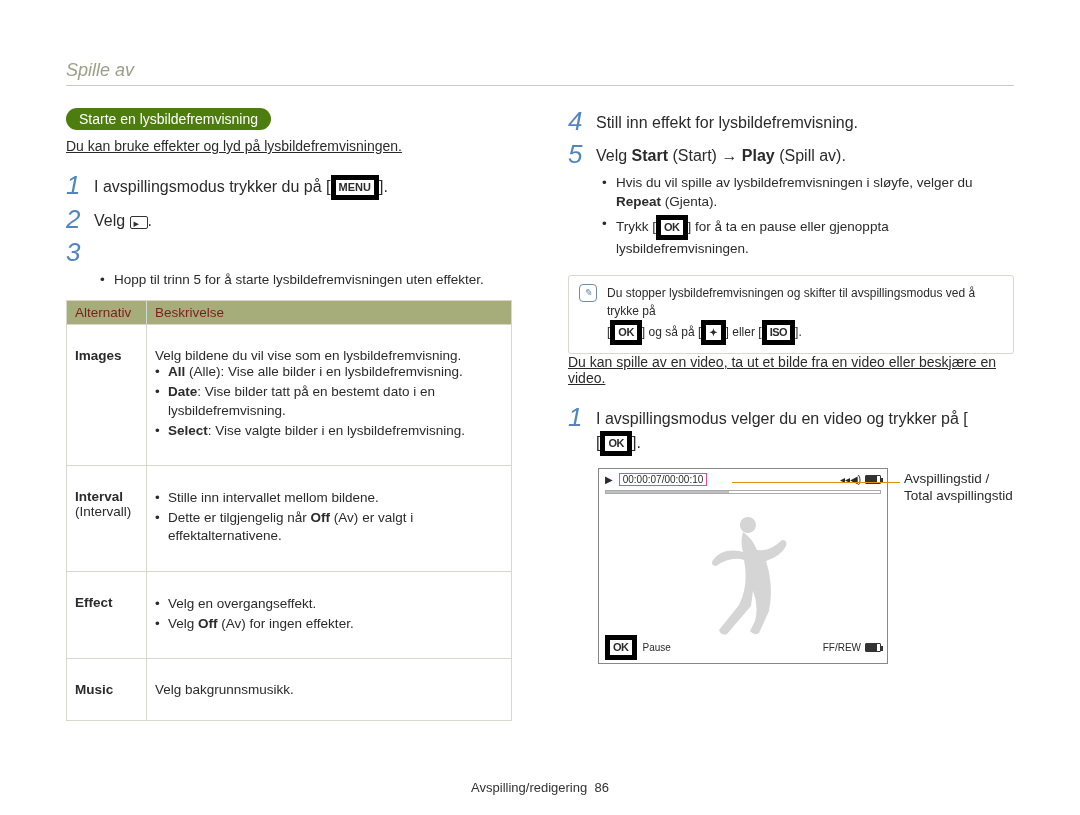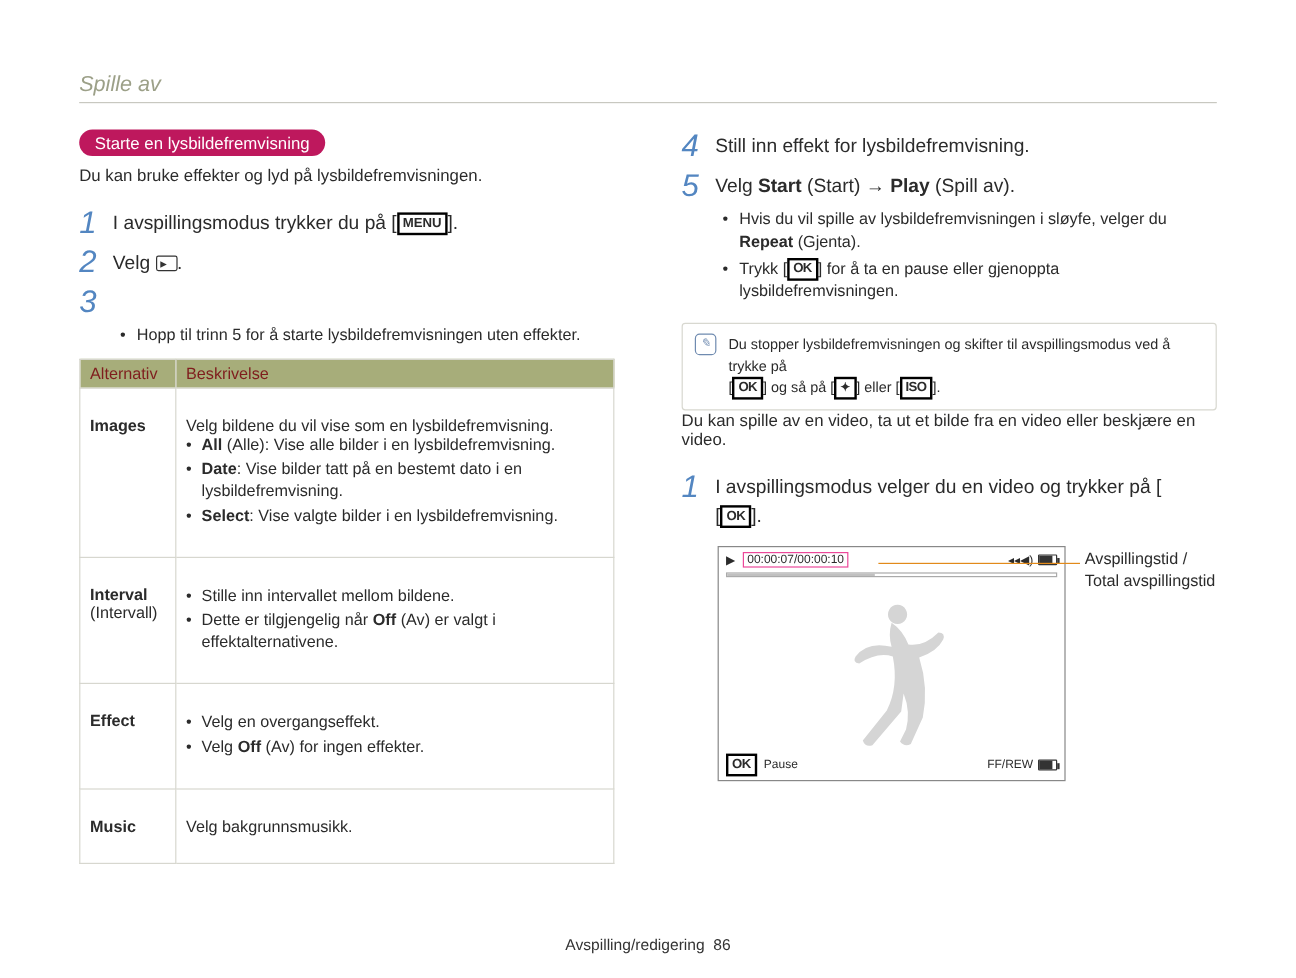--- a/index.html
+++ b/index.html
@@ -28,51 +28,52 @@
   .columns {
     display: flex;
     gap: 56px;
   }
   .col {
     flex: 1;
     font-size: 14px;
   }
   .pill {
     display: inline-block;
-    background: #be185d;
+    background: #4d7c0f;
     color: #fff;
     border-radius: 12px;
     padding: 3px 13px;
     font-size: 14px;
     margin-bottom: 8px;
   }
   .intro {
     font-size: 14px;
     margin-bottom: 18px;
+    text-decoration: underline;
   }
   .step {
     display: flex;
     align-items: flex-start;
     margin-bottom: 6px;
     font-size: 16px;
     line-height: 1.5;
   }
   .step-num {
     color: #5386c1;
     font-size: 26px;
     font-style: italic;
     width: 28px;
     flex-shrink: 0;
     line-height: 1;
     padding-top: 0;
   }
   .step-body { padding-top: 3px; }
   .key {
     display: inline-block;
-    border: 2px solid #000000;
+    border: 5px solid #000000;
     padding: 0 3px;
     font-size: 11px;
     font-weight: bold;
     vertical-align: middle;
     line-height: 15px;
     font-family: Arial, sans-serif;
   }
   .key-ok { letter-spacing: -0.5px; }
   .key-iso { letter-spacing: -0.5px; }
   .key-flash::before { content: "✦"; font-size: 10px; }

